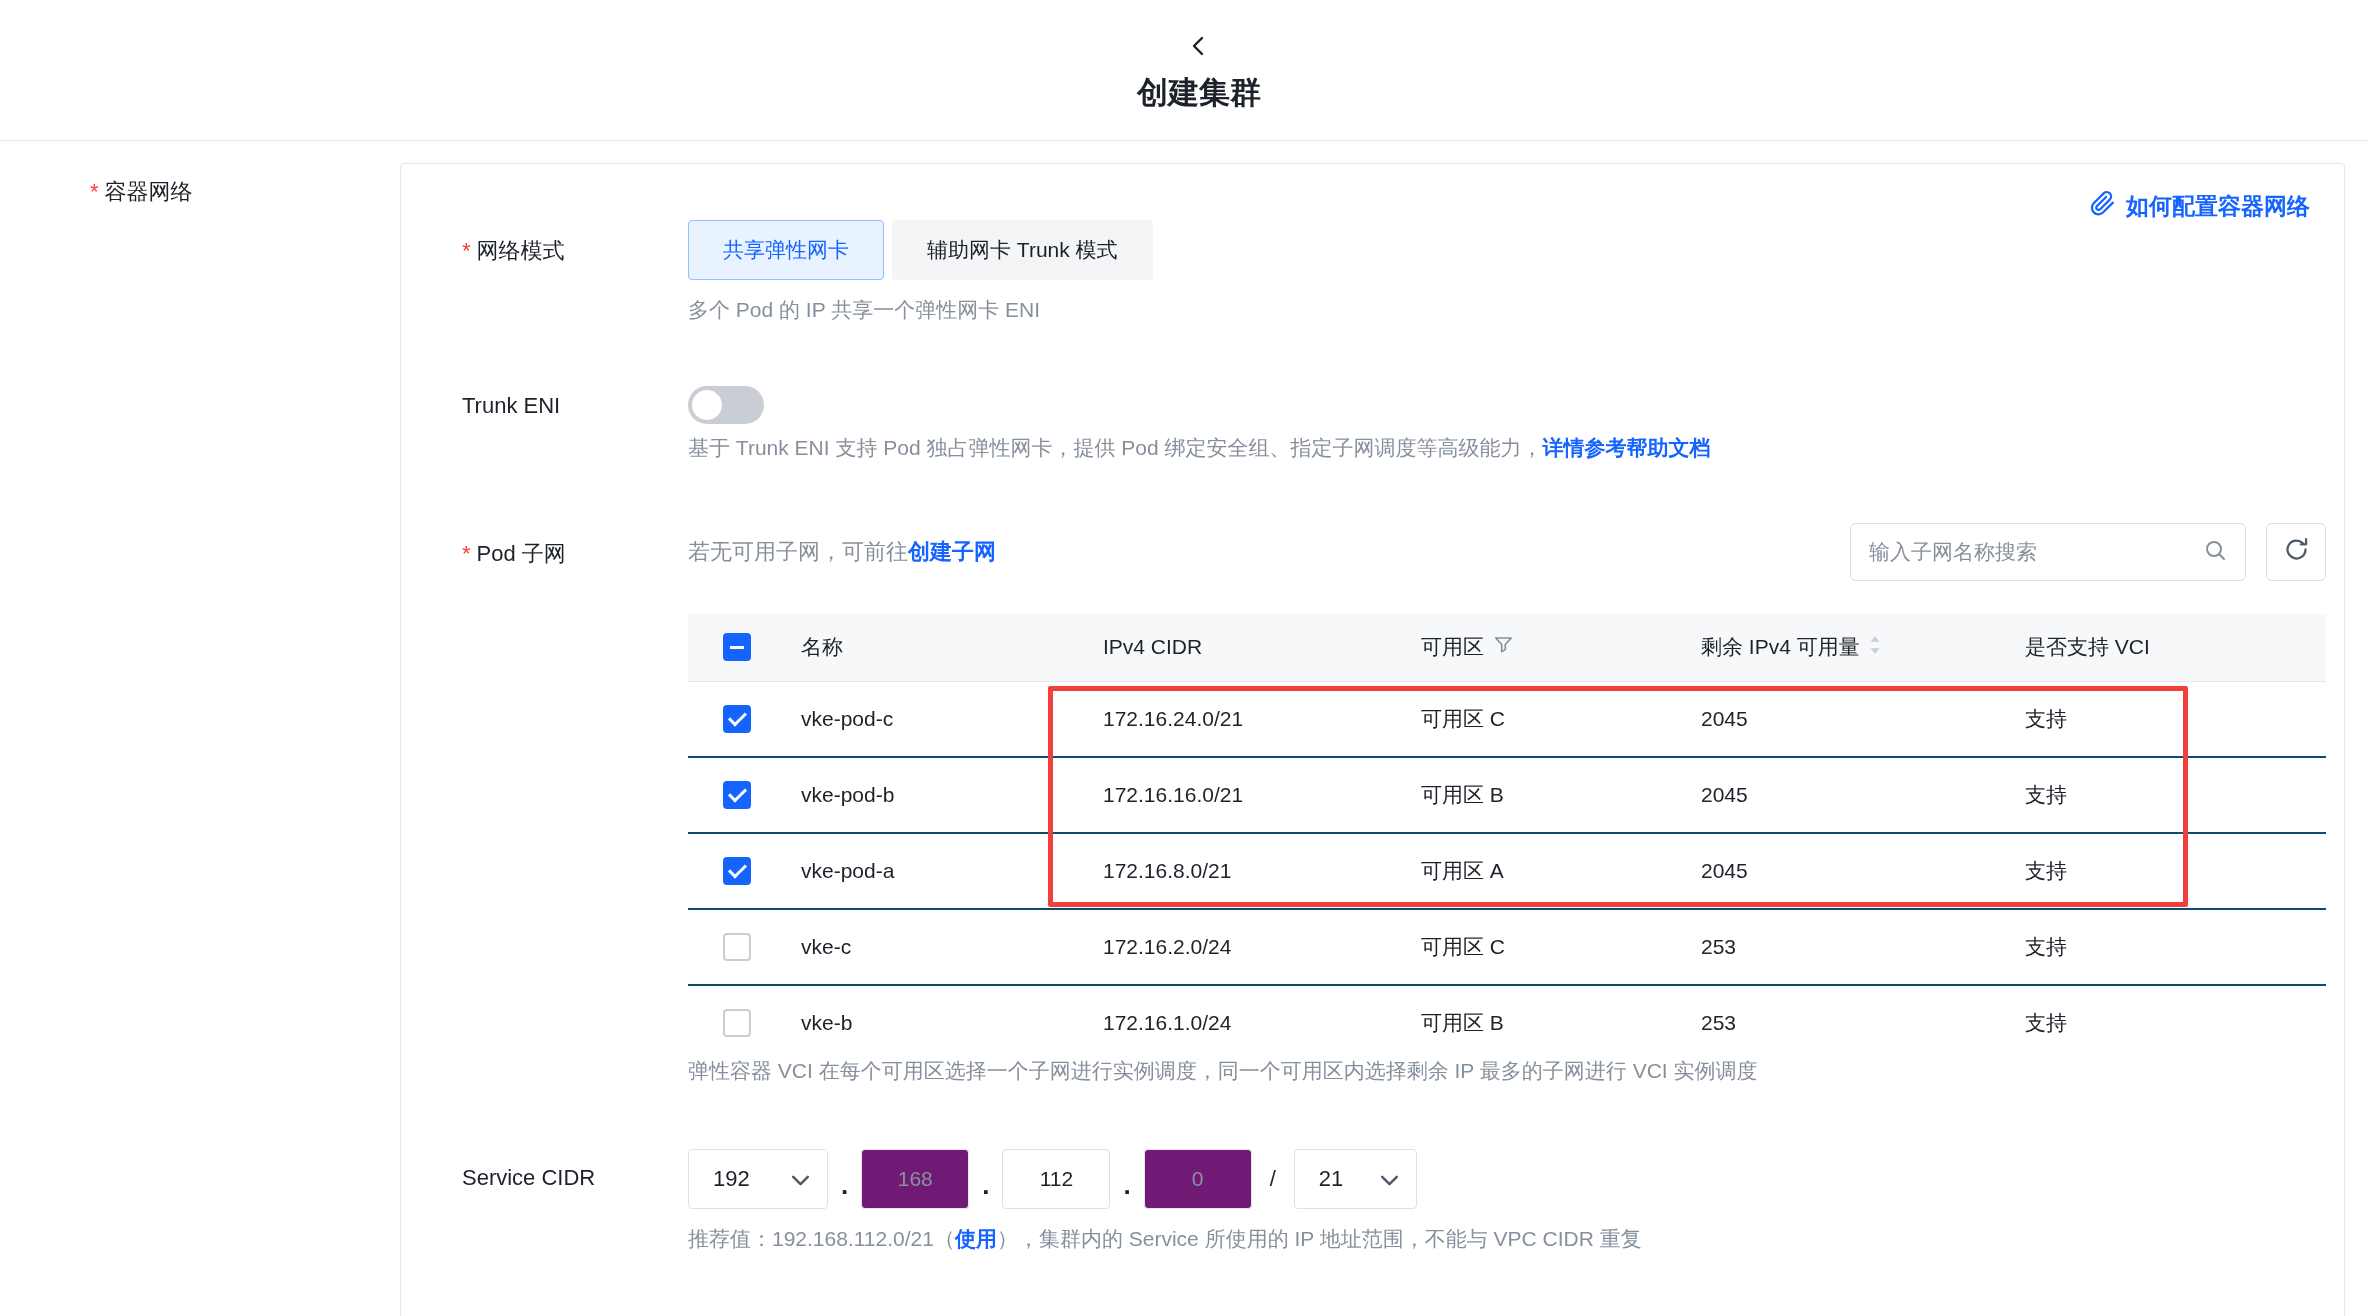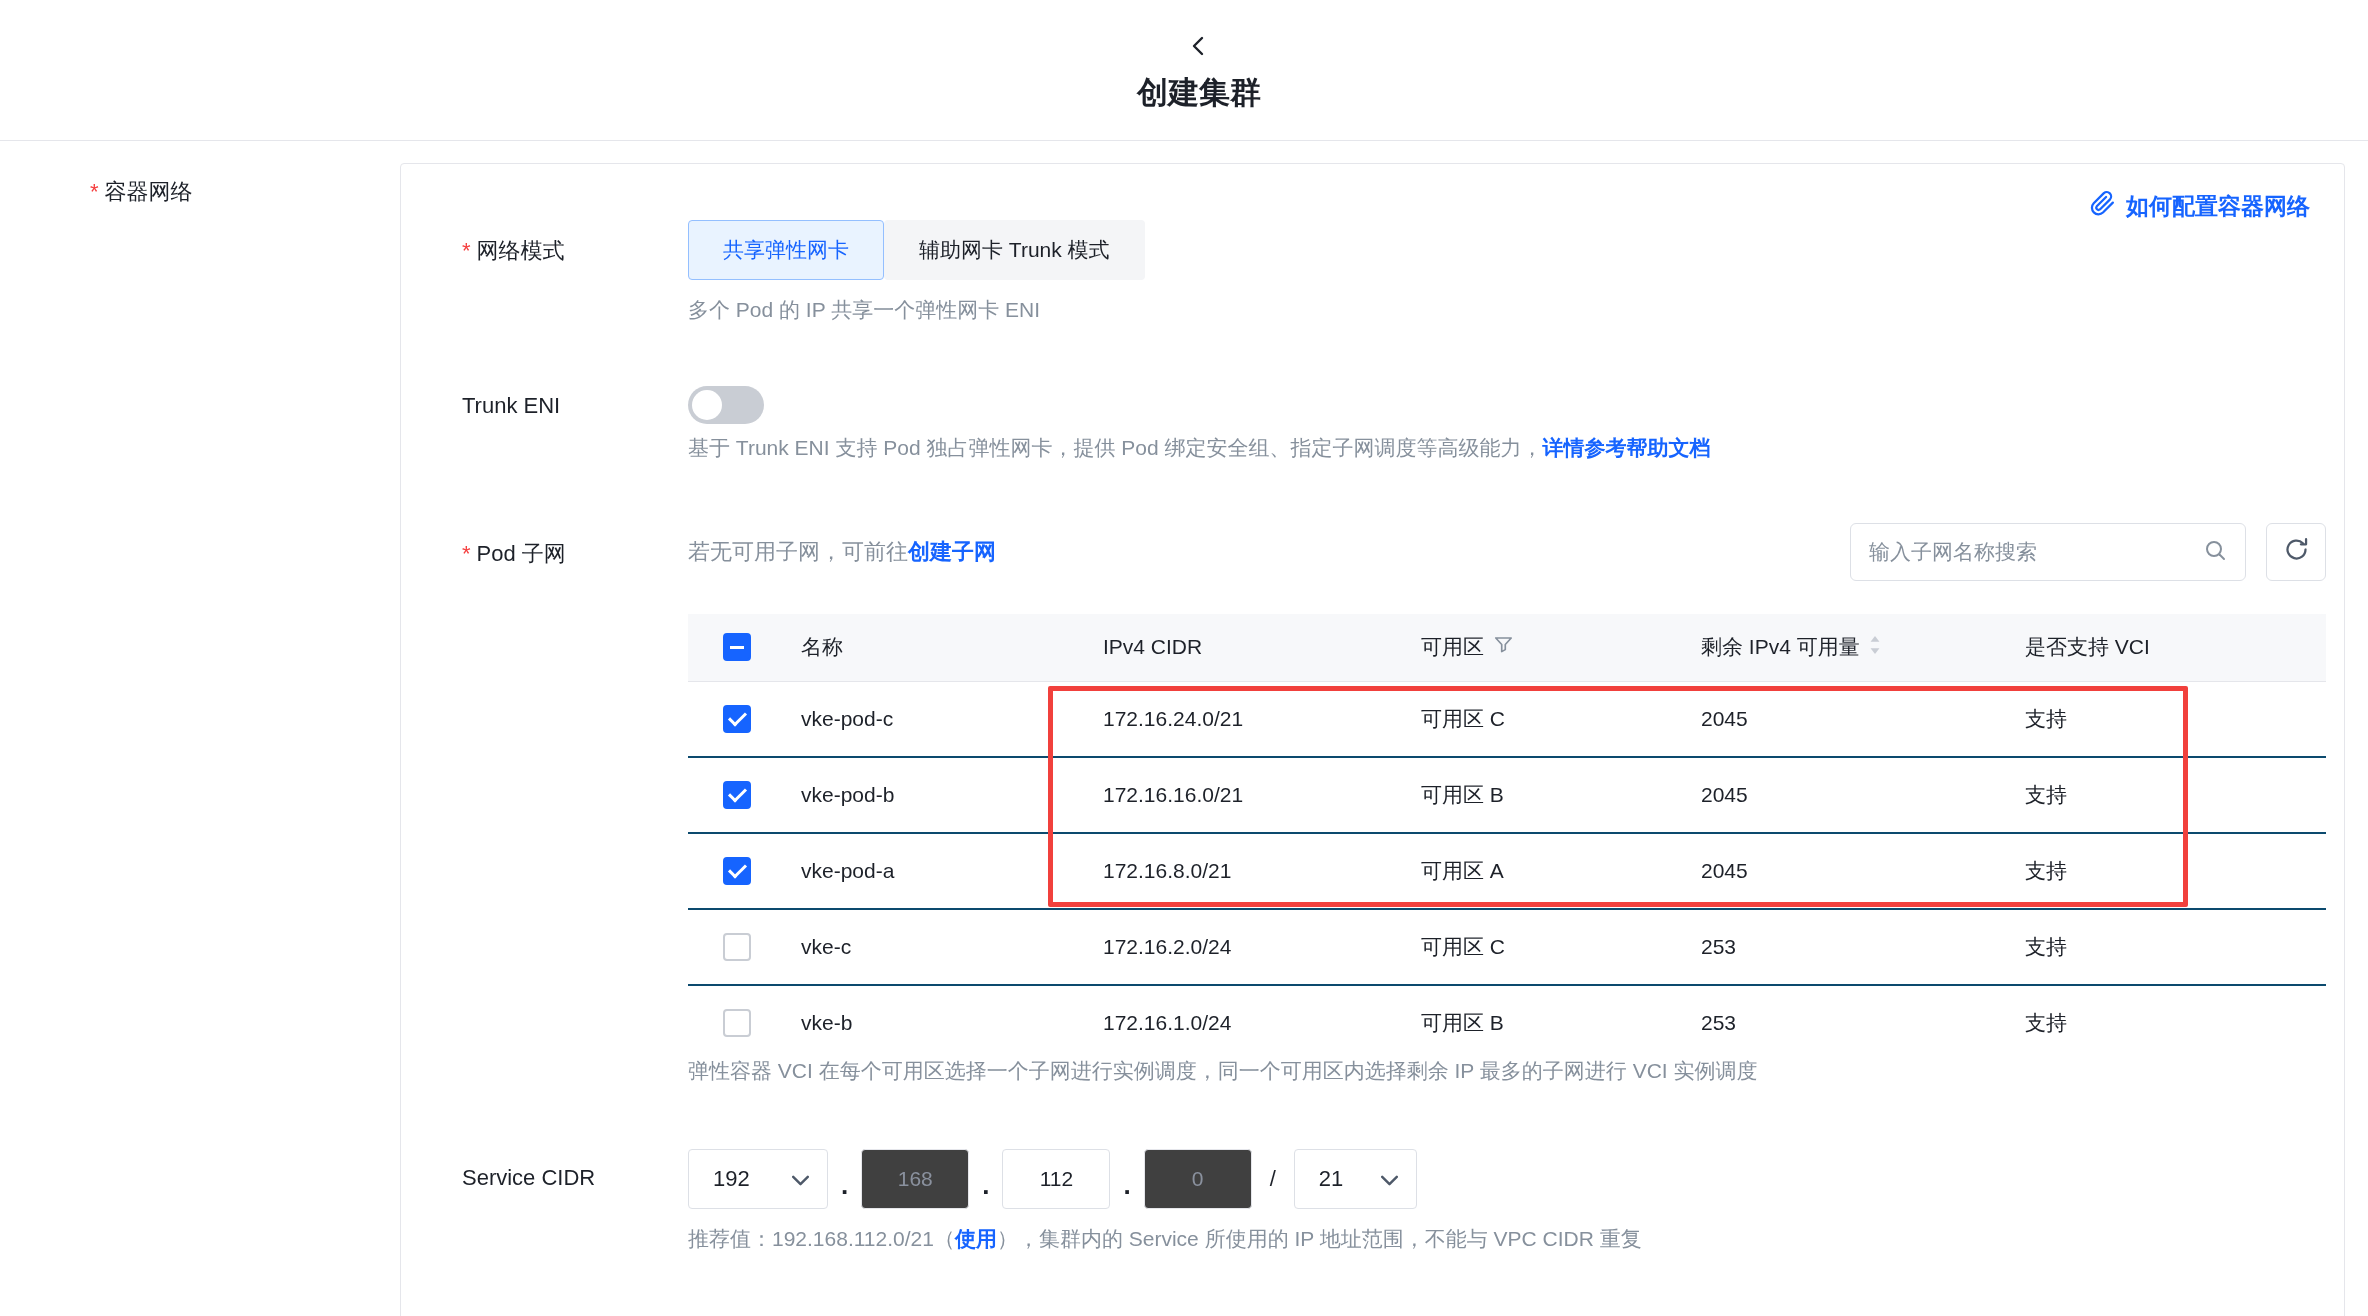--- a/index.html
+++ b/index.html
@@ -25,21 +25,21 @@
   .form-row { display:flex; }
   .form-label { flex:0 0 287px; padding-left:61px; font-size:22px; color:#1d2129; }
   .form-control { flex:1; padding-right:18px; }
 
   .hint { font-size:21px; color:#86909c; margin-top:16px; line-height:1.35; }
   .link { color:#1664ff; cursor:pointer; }
 
   
   .row-mode { margin-top:56px; }
   .row-mode .form-label { padding-top:16px; }
-  .mode-buttons { display:flex; gap:0; }
+  .mode-buttons { display:flex; gap:8px; }
   .mode-btn { height:60px; padding:0 34px; font-size:21px; border-radius:4px; display:flex;
     align-items:center; cursor:pointer; background:#f4f5f7; color:#1d2129; border:1px solid transparent; }
   .mode-btn.selected { background:#e9f3ff; color:#1664ff; border:1px solid #94bfff; }
 
   
   .row-trunk { margin-top:62px; }
   .row-trunk .form-label { padding-top:7px; }
   .toggle { width:76px; height:38px; border-radius:19px; background:#c9cdd4; position:relative; cursor:pointer; }
   .toggle .knob { position:absolute; left:4px; top:4px; width:30px; height:30px; border-radius:50%; background:#fff; }
   .trunk-hint { margin-top:10px; }
@@ -85,21 +85,21 @@
   
   .row-cidr { margin-top:64px; }
   .row-cidr .form-label { padding-top:16px; }
   .cidr-controls { display:flex; align-items:center; }
   .cidr-select { width:140px; height:60px; border:1px solid #dde0e6; border-radius:4px; background:#fff;
     display:flex; align-items:center; justify-content:space-between; padding:0 18px 0 24px;
     font-size:22px; cursor:pointer; }
   .cidr-select.small { width:123px; }
   .cidr-input { width:108px; height:60px; border:1px solid #dde0e6; border-radius:4px;
     text-align:center; font-size:21px; color:#1d2129; outline:none; }
-  .cidr-input:disabled { background:#404040; border-color:#e5e6eb; color:#8a919e; }
+  .cidr-input:disabled { background:#701a75; border-color:#e5e6eb; color:#8a919e; }
   .dot { font-size:26px; font-weight:700; margin:0 13px; align-self:flex-end; padding-bottom:8px; }
   .slash { font-size:22px; margin:0 18px; color:#1d2129; }
 </style>
 </head>
 <body>
 
 <div class="page-header">
   <span class="back-icon">
     <svg viewBox="0 0 24 24" width="24" height="24">
         <path d="M15 4l-8 8 8 8" fill="none" stroke="#1d2129" stroke-width="2.4" stroke-linecap="round" stroke-linejoin="round"></path>

